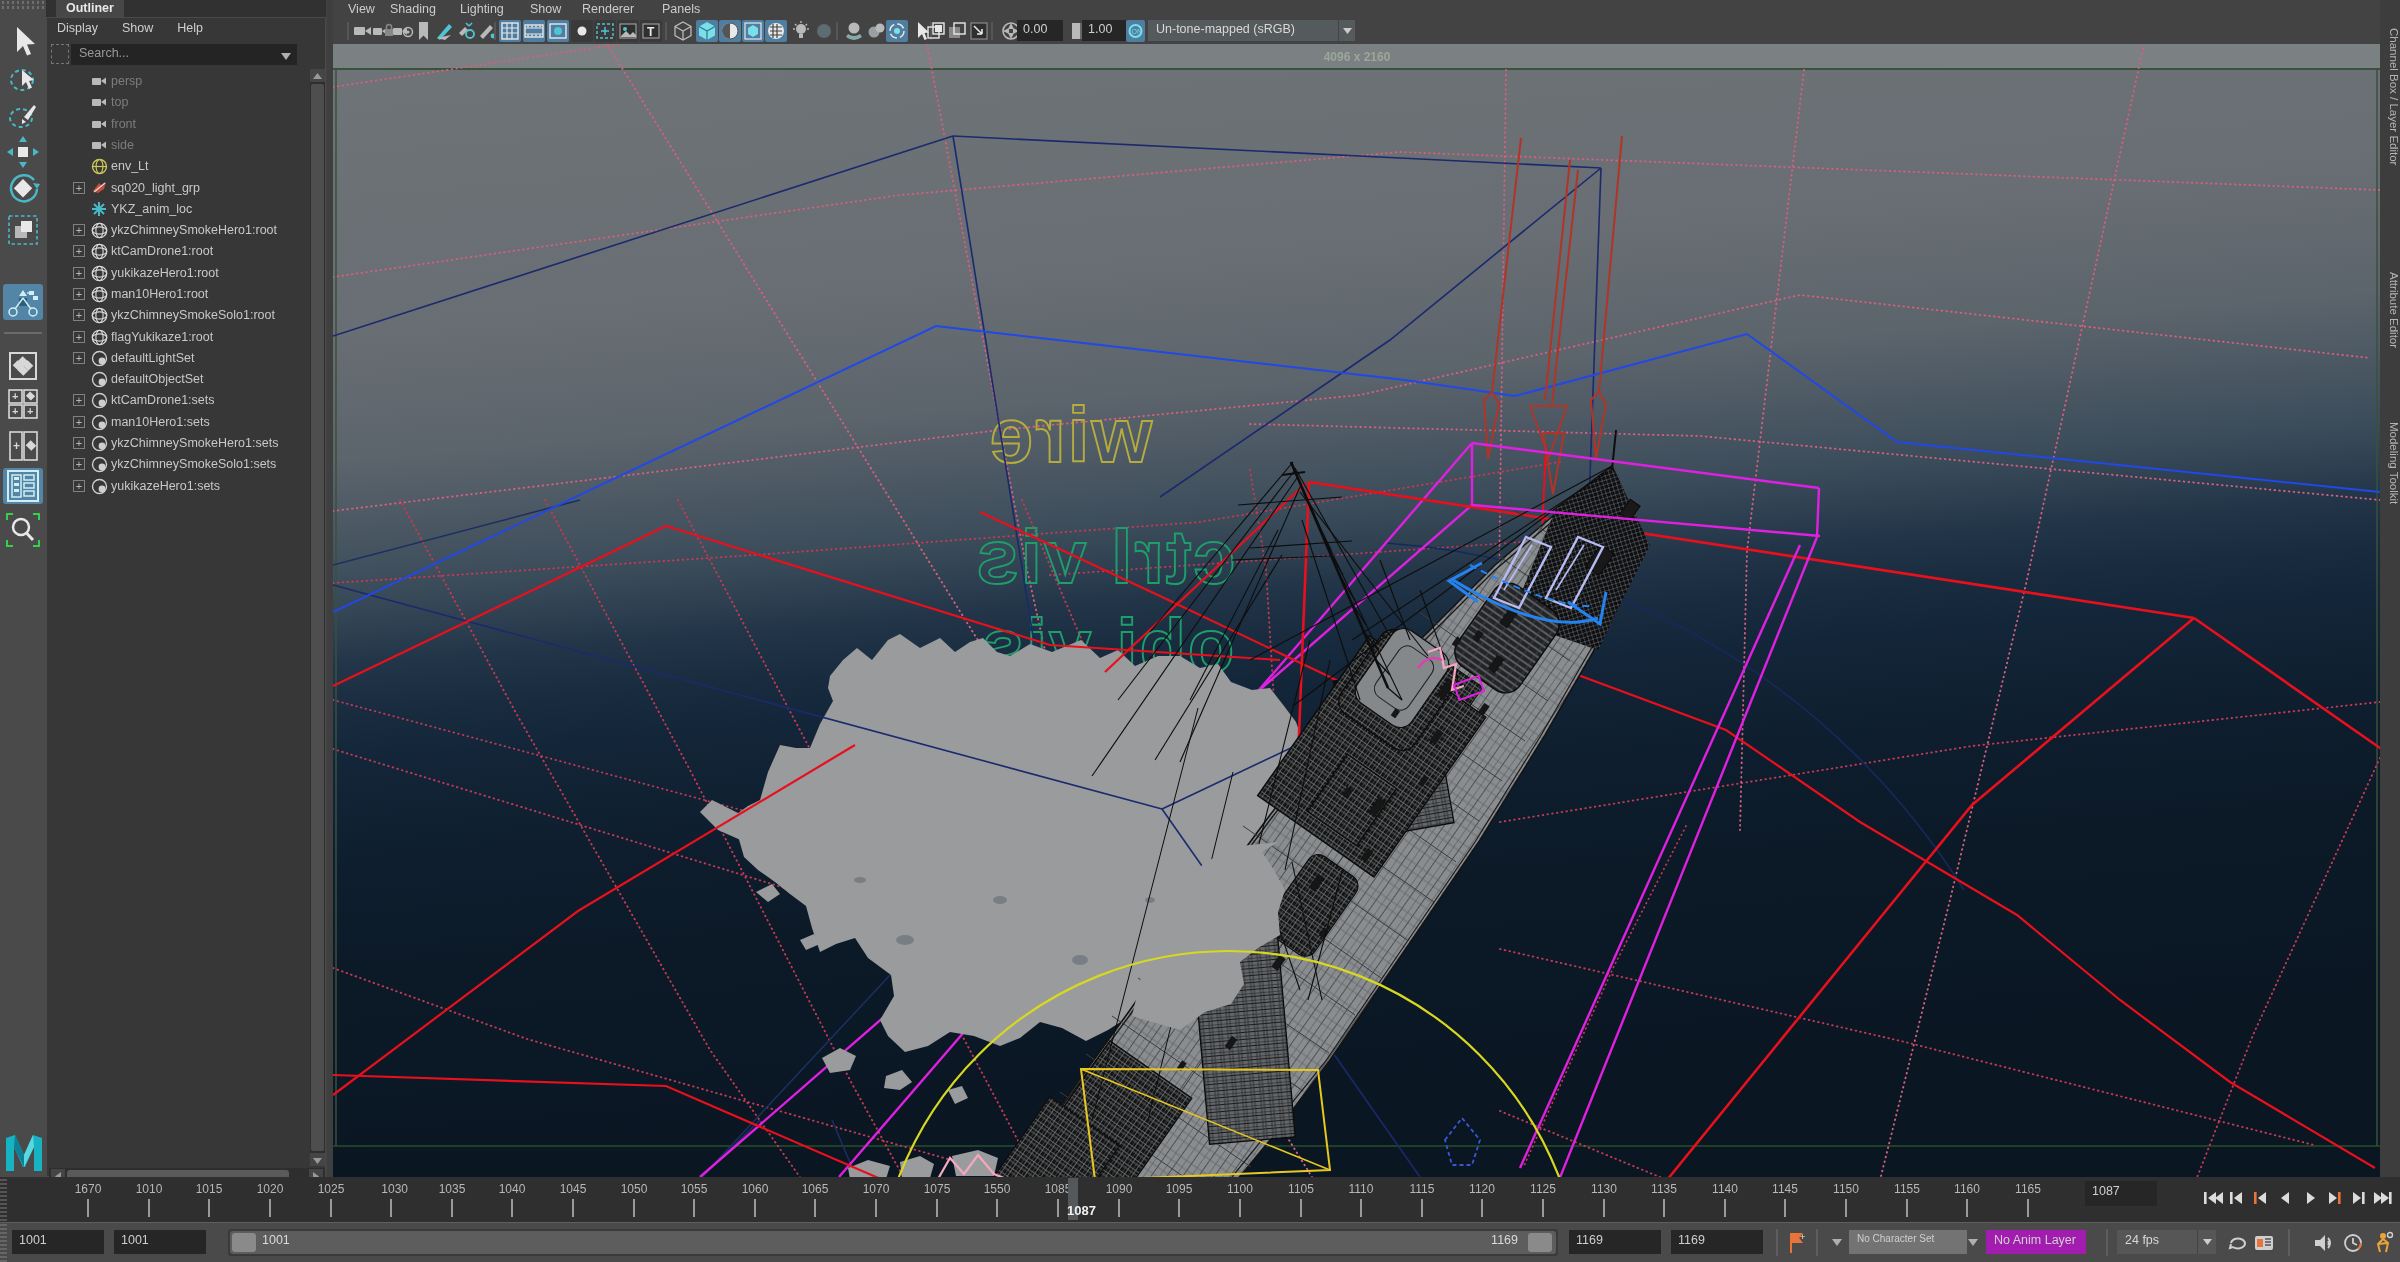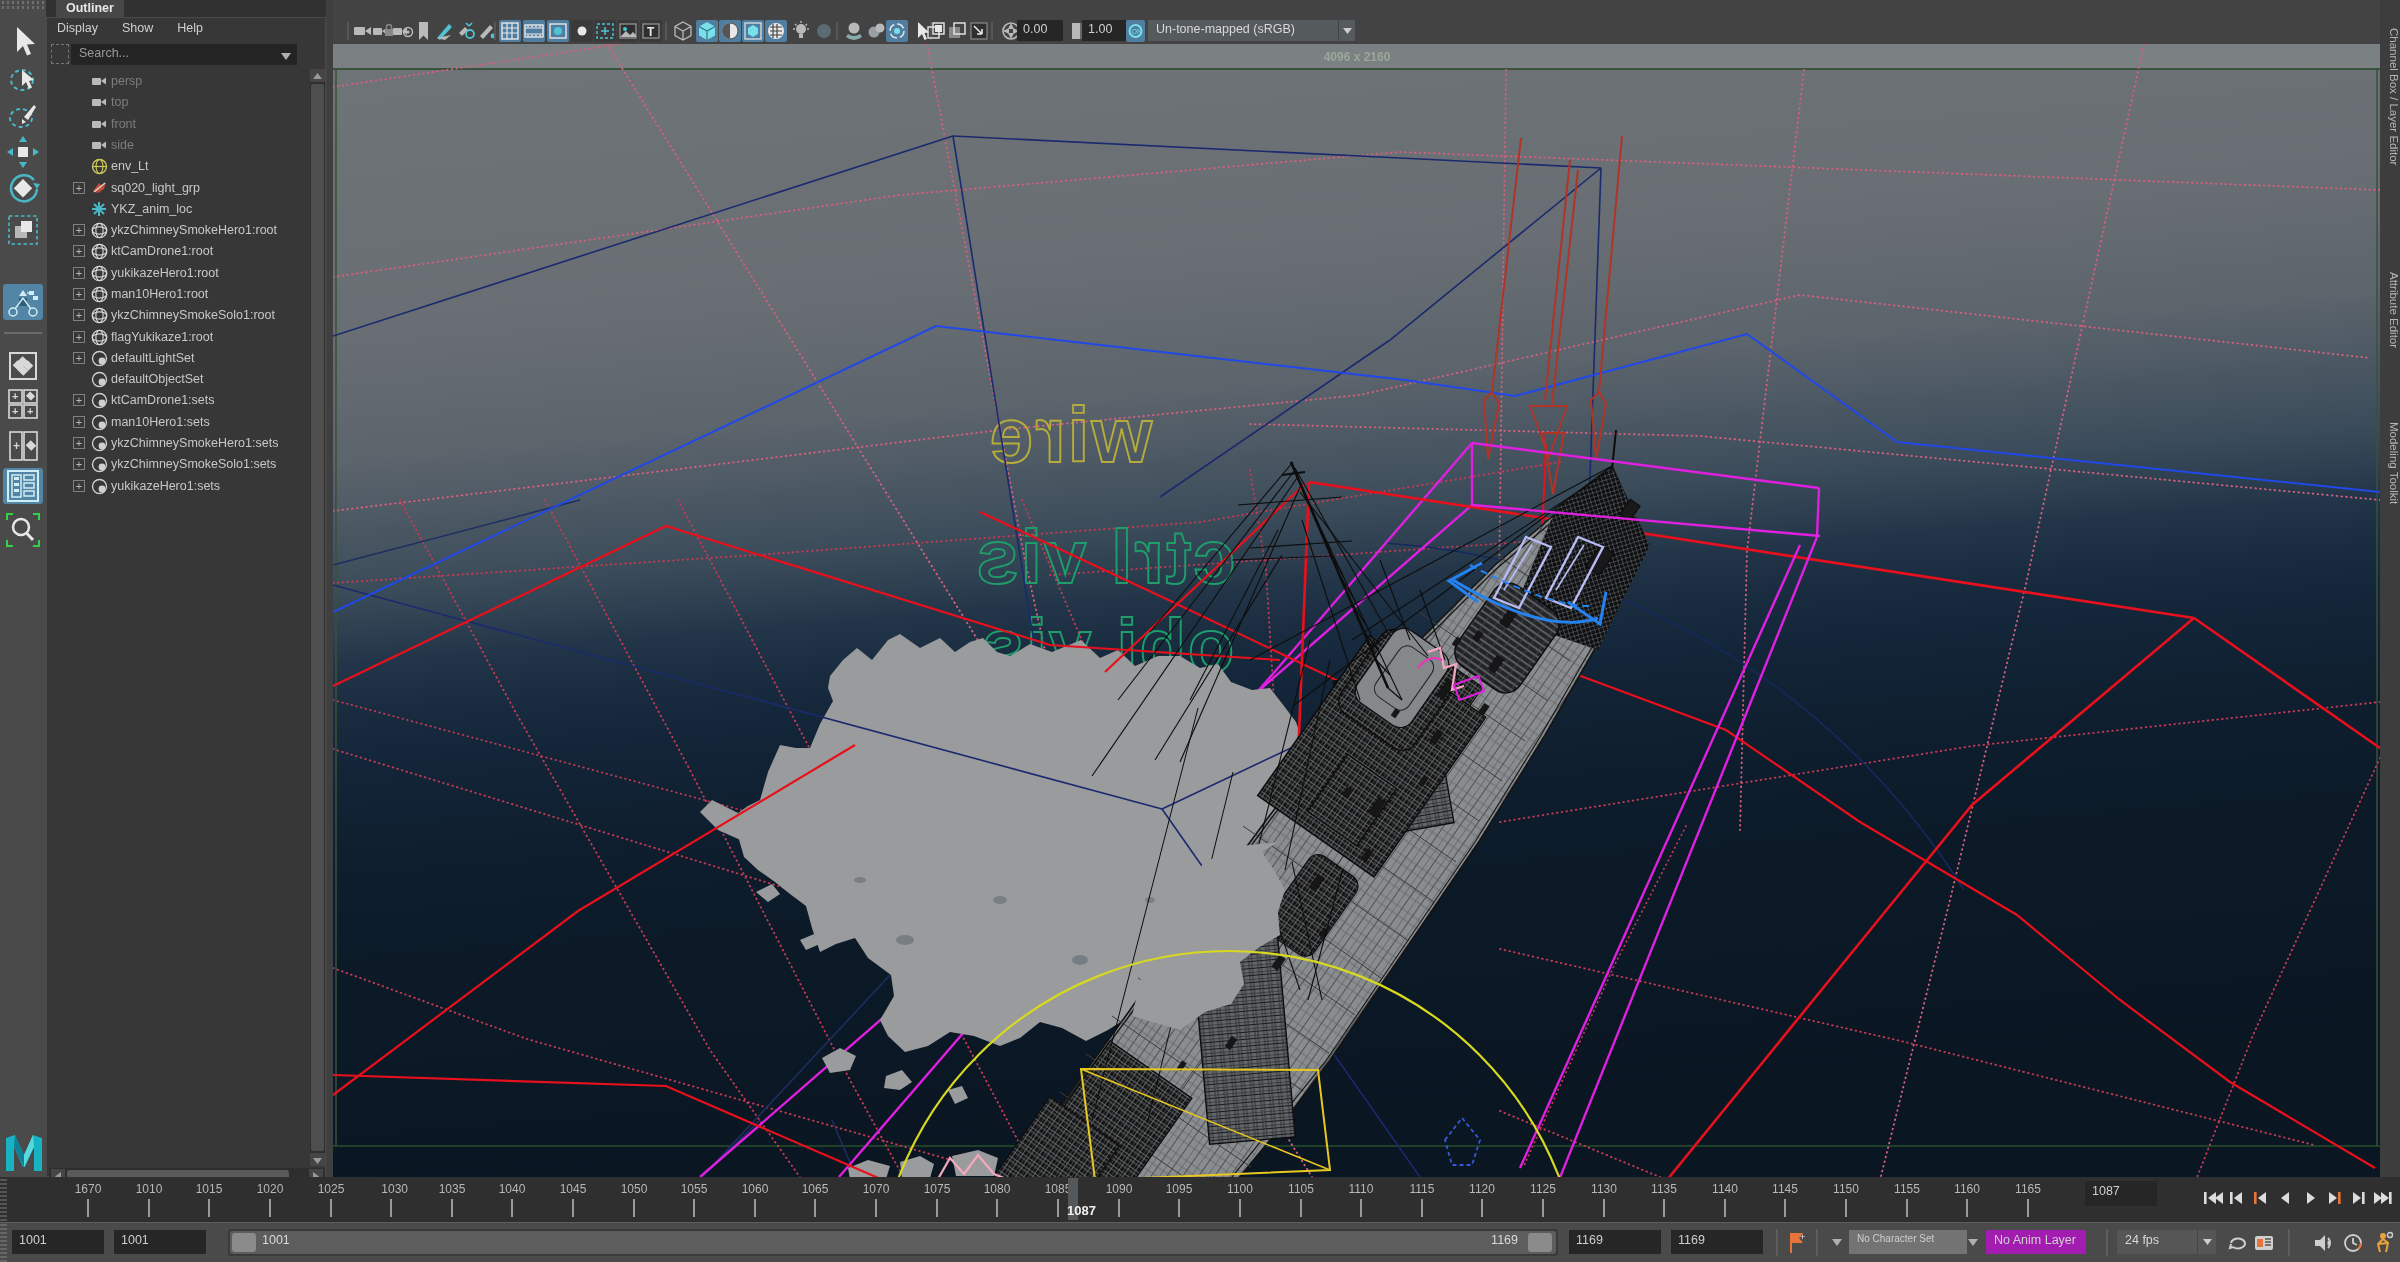--- a/index.html
+++ b/index.html
@@ -690,20 +690,28 @@
       <div style="position:absolute;left:4px;top:1151px;width:14px;height:15px;background:#454545"><svg width="14" height="15">
           <path d="M10 3 L4 7.5 L10 12 Z" fill="#999"></path>
         </svg></div>
       <div style="position:absolute;left:262px;top:1151px;width:14px;height:15px;background:#454545"><svg width="14" height="15">
           <path d="M4 3 L10 7.5 L4 12 Z" fill="#999"></path>
         </svg></div>
       <div style="position:absolute;left:20px;top:1152px;width:222px;height:13px;background:#5a5a5a;border-radius:3px"></div>
       <div style="position:absolute;left:90px;top:1168px;width:110px;height:4px;background:repeating-linear-gradient(90deg,#666 0 2px,#373737 2px 5px)"></div>
 </div>
 <div class="abs" style="left:327px;top:0;width:6px;height:1177px;background:#3f3f3f;"></div>
+<div class="abs" id="vpmenu">
+      <span style="position:absolute;left:15px;top:2px">View</span>
+      <span style="position:absolute;left:57px;top:2px">Shading</span>
+      <span style="position:absolute;left:127px;top:2px">Lighting</span>
+      <span style="position:absolute;left:197px;top:2px">Show</span>
+      <span style="position:absolute;left:249px;top:2px">Renderer</span>
+      <span style="position:absolute;left:329px;top:2px">Panels</span>
+    </div>
 <div class="abs" id="iconbar">
       <div style="position:absolute;left:14px;top:4px;width:2px;height:18px;background:#565656"></div>
       <div style="position:absolute;left:19px;top:2px;width:22px;height:22px"><svg width="22" height="22">
           <rect x="2" y="7" width="11" height="8" rx="1" fill="#b9b9b9"></rect>
           <path d="M13 11 L19 7 V15 Z" fill="#b9b9b9"></path>
         </svg></div>
       <div style="position:absolute;left:39px;top:2px;width:22px;height:22px"><svg width="22" height="22">
           <rect x="1" y="8" width="9" height="7" rx="1" fill="#b9b9b9"></rect>
           <path d="M10 11 L15 8 V15 Z" fill="#b9b9b9"></path>
           <rect x="13" y="9" width="8" height="7" fill="#888"></rect>
@@ -871,21 +879,21 @@
       <div class="tnum" style="left:677px;top:5px;width:34px;text-align:center">1055</div>
       <div class="tick" style="left:693px;top:22px;height:18px"></div>
       <div class="tnum" style="left:738px;top:5px;width:34px;text-align:center">1060</div>
       <div class="tick" style="left:754px;top:22px;height:18px"></div>
       <div class="tnum" style="left:798px;top:5px;width:34px;text-align:center">1065</div>
       <div class="tick" style="left:814px;top:22px;height:18px"></div>
       <div class="tnum" style="left:859px;top:5px;width:34px;text-align:center">1070</div>
       <div class="tick" style="left:875px;top:22px;height:18px"></div>
       <div class="tnum" style="left:920px;top:5px;width:34px;text-align:center">1075</div>
       <div class="tick" style="left:936px;top:22px;height:18px"></div>
-      <div class="tnum" style="left:980px;top:5px;width:34px;text-align:center">1080</div>
+      <div class="tnum" style="left:980px;top:5px;width:34px;text-align:center">1550</div>
       <div class="tick" style="left:996px;top:22px;height:18px"></div>
       <div class="tnum" style="left:1041px;top:5px;width:34px;text-align:center">1085</div>
       <div class="tick" style="left:1057px;top:22px;height:18px"></div>
       <div class="tnum" style="left:1102px;top:5px;width:34px;text-align:center">1090</div>
       <div class="tick" style="left:1118px;top:22px;height:18px"></div>
       <div class="tnum" style="left:1162px;top:5px;width:34px;text-align:center">1095</div>
       <div class="tick" style="left:1178px;top:22px;height:18px"></div>
       <div class="tnum" style="left:1223px;top:5px;width:34px;text-align:center">1100</div>
       <div class="tick" style="left:1239px;top:22px;height:18px"></div>
       <div class="tnum" style="left:1284px;top:5px;width:34px;text-align:center">1105</div>

